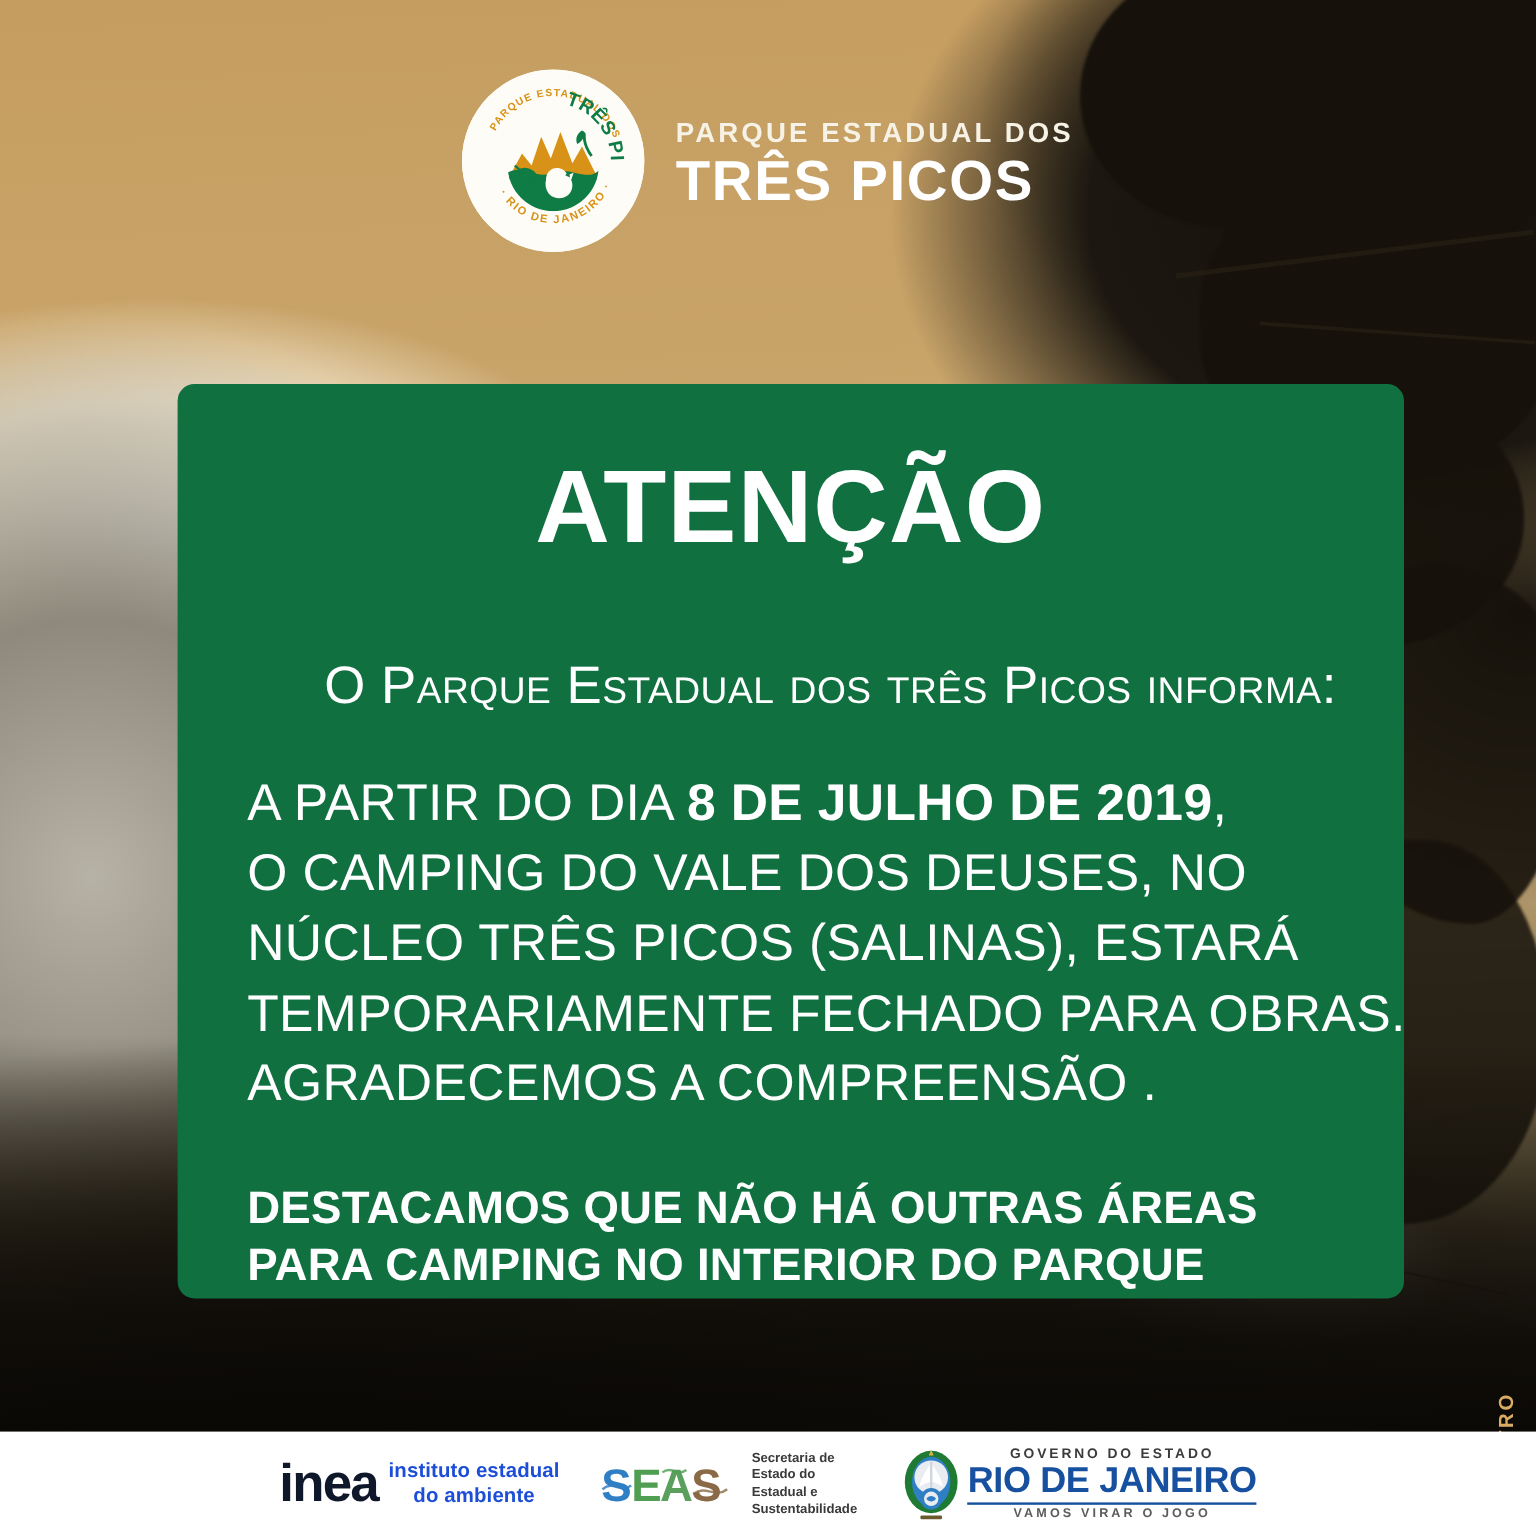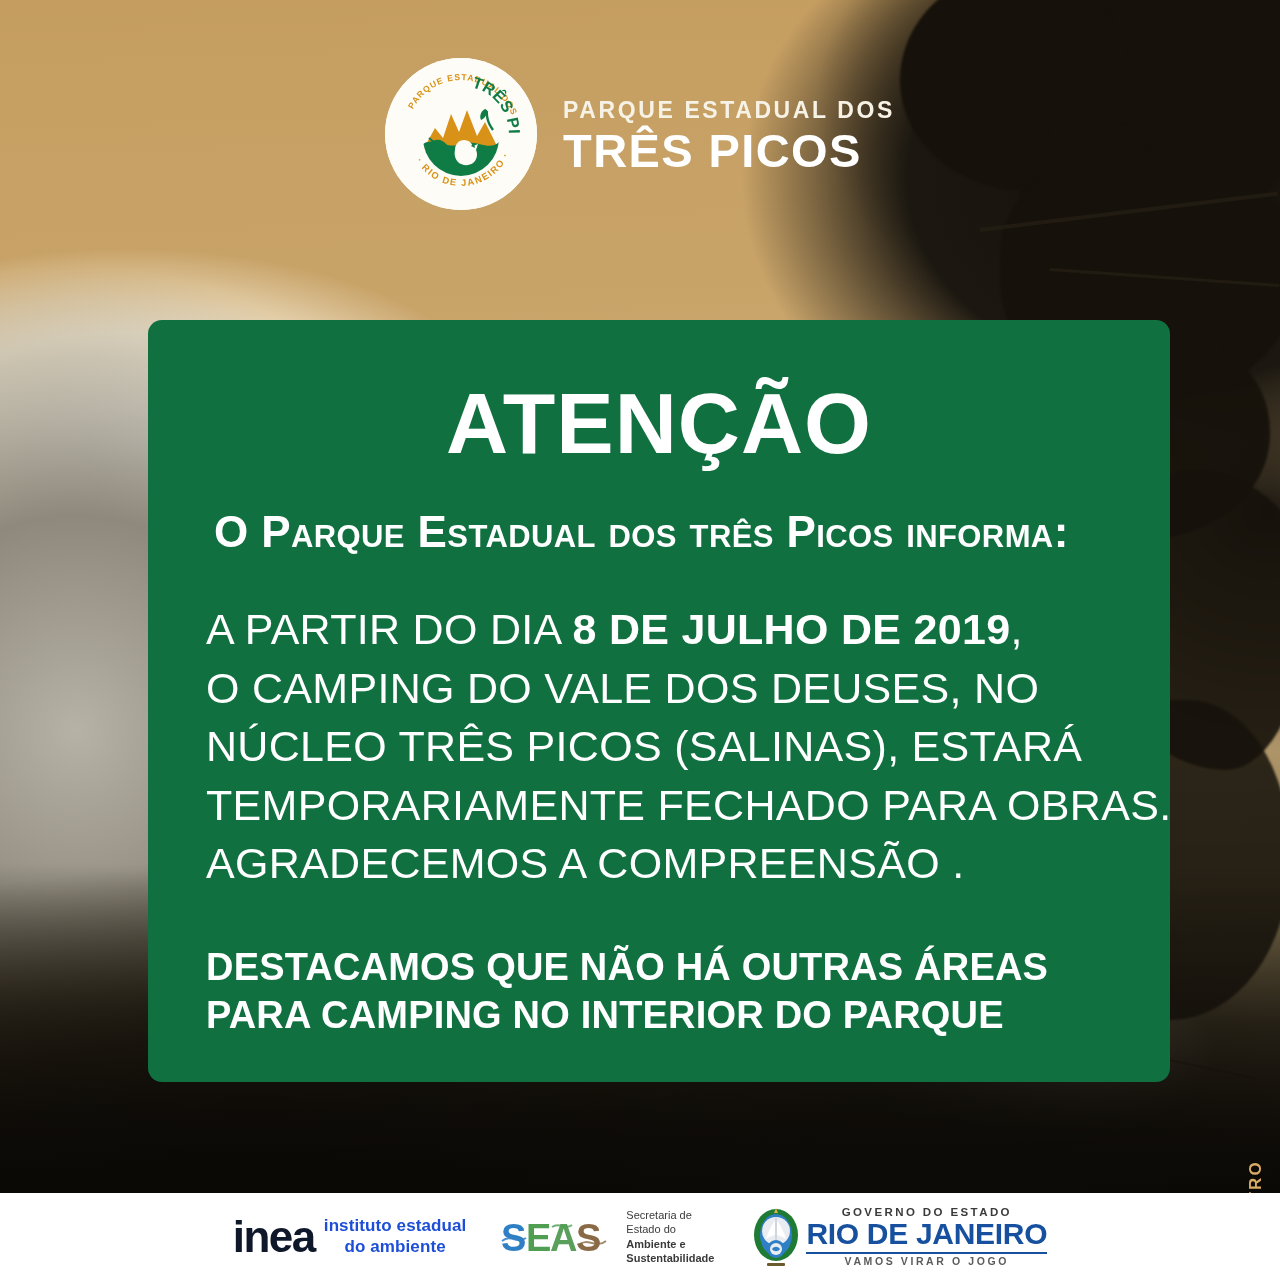--- a/index.html
+++ b/index.html
@@ -137,26 +137,26 @@
     font-size: 86px;
     font-weight: 700;
     letter-spacing: 1px;
     line-height: 1;
     margin-top: 18px;
   }
 
   .card-subtitle {
     color: #ffffff;
     font-size: 44px;
-    font-weight: 700;
+    font-weight: 400;
     font-variant: small-caps;
-    text-align: left;
+    text-align: right;
     letter-spacing: .4px;
     line-height: 1.1;
-    margin-top: 42px;
+    margin-top: 82px;
     padding-left: 10px;
   }
 
   .body-block {
     margin-top: 44px;
     padding-left: 2px;
   }
   .body-line {
     color: #ffffff;
     font-size: 43px;
@@ -222,21 +222,21 @@
   }
 
   
   .seas-logo { display: flex; align-items: center; gap: 8px; }
   .seas-mark { width: 118px; height: 52px; }
   .seas-sub {
     font-size: 11px;
     line-height: 1.3;
     color: #3a3a3a;
   }
-  .seas-sub .light { font-weight: 400; }
+  .seas-sub .light { font-weight: 700; }
   .seas-sub .bold  { font-weight: 700; }
 
   
   .gov-logo { display: flex; align-items: center; gap: 2px; }
   .gov-crest { width: 56px; height: 64px; }
   .gov-text { text-align: center; }
   .gov-l1 {
     font-size: 11.5px;
     letter-spacing: 2.4px;
     color: #3b3b3b;
@@ -369,21 +369,21 @@
         <text x="26" y="40" font-family="Liberation Sans, sans-serif" font-size="38" font-weight="700" fill="#4f9e52">E</text>
         <text x="50" y="40" font-family="Liberation Sans, sans-serif" font-size="38" font-weight="700" fill="#5aa05c">A</text>
         <text x="76" y="40" font-family="Liberation Sans, sans-serif" font-size="38" font-weight="700" fill="#8a6a46">S</text>
         <path d="M2,30 C12,22 16,34 26,27" stroke="#2f7fc4" stroke-width="2" fill="none" opacity=".85"></path>
         <path d="M52,16 C60,10 64,20 72,14" stroke="#4f9e52" stroke-width="2" fill="none" opacity=".8"></path>
         <path d="M78,34 C88,26 96,38 106,30" stroke="#8a6a46" stroke-width="2" fill="none" opacity=".8"></path>
       </svg>
       <div class="seas-sub">
         <div class="light">Secretaria de</div>
         <div class="light">Estado do</div>
-        <div class="bold">Ambiente e</div>
+        <div class="bold">Estadual e</div>
         <div class="bold">Sustentabilidade</div>
       </div>
     </div>
 
     <div class="gov-logo">
       <svg class="gov-crest" viewBox="0 0 56 64" xmlns="http://www.w3.org/2000/svg">
         <ellipse cx="28" cy="30" rx="22" ry="26" fill="#1f7a33"></ellipse>
         <ellipse cx="28" cy="30" rx="16" ry="21" fill="#2f7fc4"></ellipse>
         <ellipse cx="28" cy="26" rx="14" ry="14" fill="#e9edf2"></ellipse>
         <path d="M28,14 C24,20 20,26 18,34 C23,31 26,30 28,30 C30,30 33,31 38,34 C36,26 32,20 28,14 Z" fill="#ffffff"></path>

